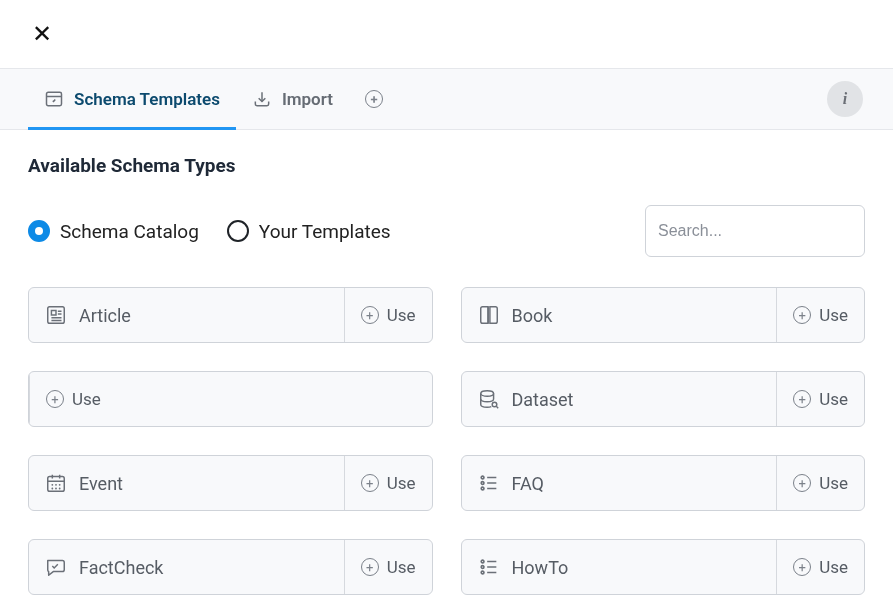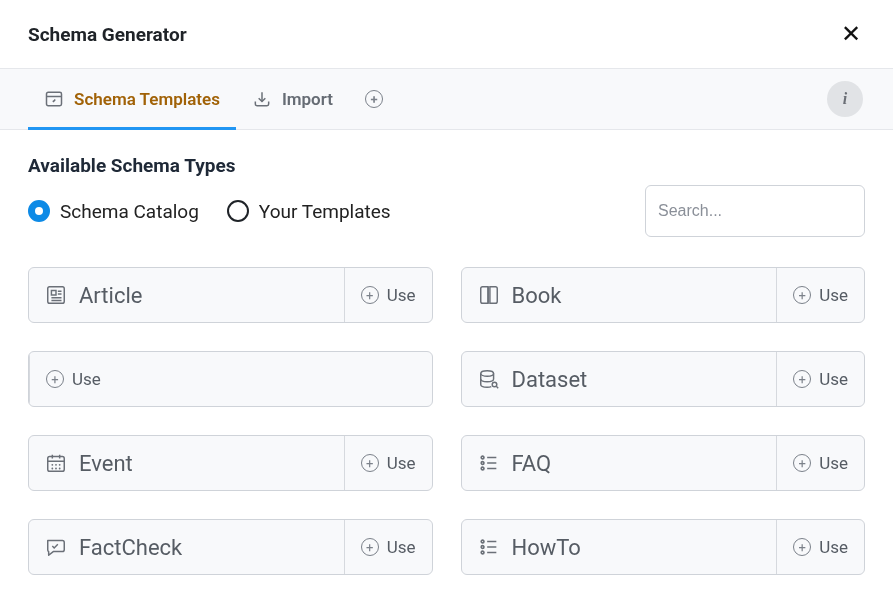--- a/index.html
+++ b/index.html
@@ -43,21 +43,21 @@
       align-items: center;
       gap: 10px;
       padding: 20px 16px;
       font-size: 17px;
       font-weight: 600;
       color: #666c74;
       cursor: pointer;
       position: relative;
     }
     .tab.active {
-      color: #a16207;
+      color: #0c4a6e;
     }
     .tab.active::after {
       content: "";
       position: absolute;
       left: 0; right: 0; bottom: -1px;
       height: 3px;
       background: #2196f3;
     }
     .tabbar .info {
       margin-left: auto;
@@ -73,21 +73,21 @@
       font-style: italic;
       cursor: pointer;
       margin-right: 2px;
     }
     .content {
       padding: 24px 28px 30px 28px;
     }
     .section-title {
       font-size: 19px;
       font-weight: 700;
-      margin-bottom: 8px;
+      margin-bottom: 28px;
     }
     .filter-row {
       display: flex;
       align-items: center;
       justify-content: space-between;
       gap: 16px;
       margin-bottom: 30px;
     }
     .radios {
       display: flex;
@@ -143,21 +143,21 @@
       background: #f8f9fb;
       height: 56px;
       overflow: hidden;
     }
     .card-left {
       flex: 1;
       display: flex;
       align-items: center;
       gap: 12px;
       padding: 0 16px;
-      font-size: 22px;
+      font-size: 18px;
       color: #565c64;
       cursor: default;
     }
     .card-right {
       display: flex;
       align-items: center;
       gap: 8px;
       padding: 0 16px;
       border-left: 1px solid #d6d9de;
       color: #565c64;
@@ -175,21 +175,20 @@
       line-height: 1;
       color: #7b818a;
     }
     .ic { width: 22px; height: 22px; flex: none; color: #6b7078; }
     .ic-sm { width: 20px; height: 20px; flex: none; color: #6b7078; }
   </style>
 </head>
 <body>
 
 <div class="header">
-  <div class="title">Schema Generator</div>
   <div class="close-btn">✕</div>
 </div>
 
 <div class="tabbar">
   <div class="tab active">
     <svg class="ic-sm" viewBox="0 0 24 24" fill="none" stroke="currentColor" stroke-width="1.8">
         <rect x="3" y="4" width="18" height="16" rx="2"></rect>
         <path d="M3 9h18"></path>
         <path d="M10.5 14l1 1 2-2.5"></path>
       </svg>

